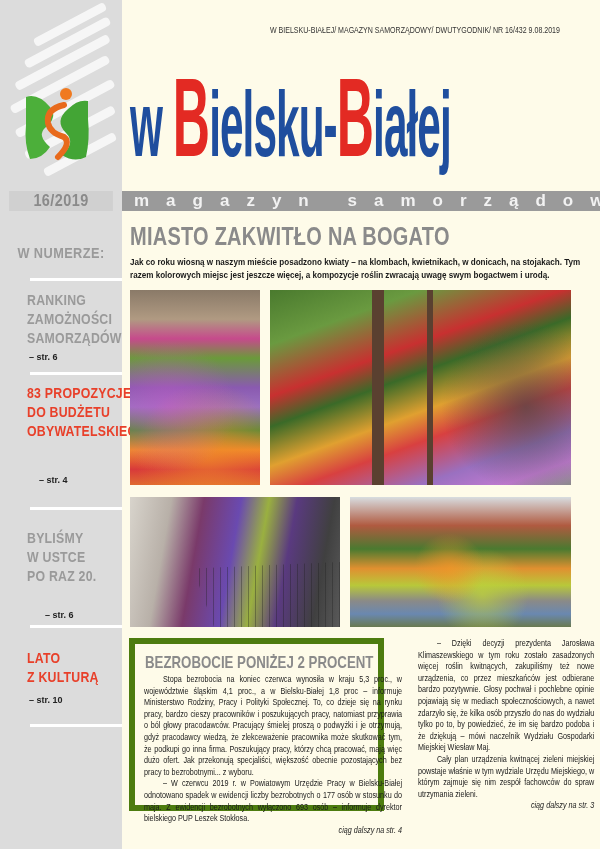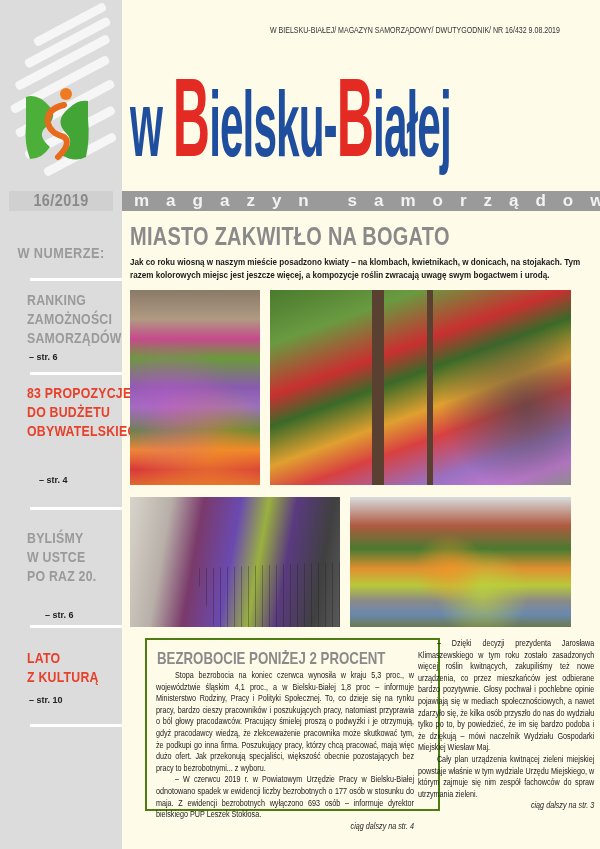--- a/index.html
+++ b/index.html
@@ -25,21 +25,21 @@
   .headline { position:absolute; left:130px; top:222px; font-weight:bold; font-size:25px; color:#8a8a8a; transform-origin:left top; transform:scaleX(0.8); white-space:nowrap; letter-spacing:0.3px; }
   .lead { position:absolute; left:130px; top:256px; width:520px; font-size:9.3px; line-height:13px; color:#1a1a1a; font-weight:bold; transform-origin:left top; transform:scaleX(0.87); }
 
   .photo { position:absolute; overflow:hidden; }
   .p1 { left:130px; top:290px; width:130px; height:195px; background:linear-gradient(180deg,#8a7a68 0%,#b09a82 15%,#c64a8c 25%,#6a9a3a 35%,#8a5ab0 50%,#9a70c0 60%,#5a8a38 72%,#f08a2a 82%,#d83a3a 92%,#e06a30 100%); }
   .p2 { left:270px; top:290px; width:301px; height:195px; background:linear-gradient(160deg,#4a7a2e 0%,#6a9a40 18%,#c83030 35%,#3a6a28 45%,#e0a030 58%,#d84040 68%,#9a70c0 82%,#c07ad0 92%,#8a8a8a 100%); }
   .p3 { left:130px; top:497px; width:210px; height:130px; background:linear-gradient(100deg,#d8d4cc 0%,#b8b0a8 18%,#7a3a6a 32%,#6a4ab0 48%,#9ab040 60%,#5a3a80 72%,#404040 88%,#5a5a5a 100%); }
   .p4 { left:350px; top:497px; width:221px; height:130px; background:linear-gradient(180deg,#d8dde0 0%,#b05a40 22%,#4a7a30 40%,#e09030 55%,#b8c83a 68%,#8a8a88 80%,#6a88b0 90%,#6a7a50 100%); }
   .photo .shade { position:absolute; left:0; top:0; right:0; bottom:0; }
 
-  .box { position:absolute; left:129px; top:638px; width:295px; height:173px; border:2px solid #4d7c0f; box-sizing:border-box; background:#fefbe9;margin-left:16px; }
+  .box { position:absolute; left:129px; top:638px; width:255px; height:173px; border:6px solid #4d7c0f; box-sizing:border-box; background:#fefbe9; }
   .box-title { position:absolute; left:10px; top:9px; font-weight:bold; font-size:17px; color:#8a8a8a; transform-origin:left top; transform:scaleX(0.78); white-space:nowrap; }
   .box-body { position:absolute; left:9px; top:30px; width:300px; font-size:8.4px; line-height:11.6px; color:#1a1a1a; text-align:justify; transform-origin:left top; transform:scaleX(0.86); }
   .box-body p { margin:0; text-indent:22px; }
   .cont { font-style:italic; text-align:right; display:block; }
 
   .right-col { position:absolute; left:418px; top:638px; width:205px; font-size:8.4px; line-height:11.6px; color:#1a1a1a; text-align:justify; transform-origin:left top; transform:scaleX(0.86); }
   .right-col p { margin:0; text-indent:22px; }
 </style>
 </head>
 <body>

